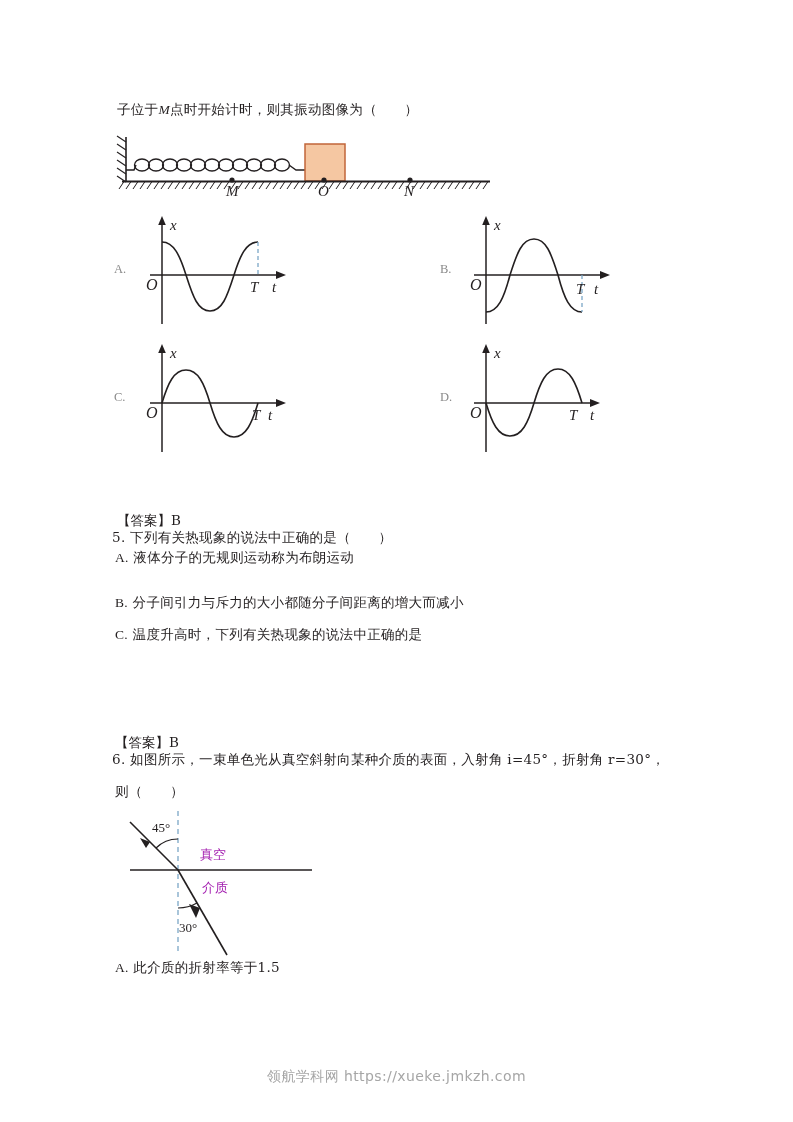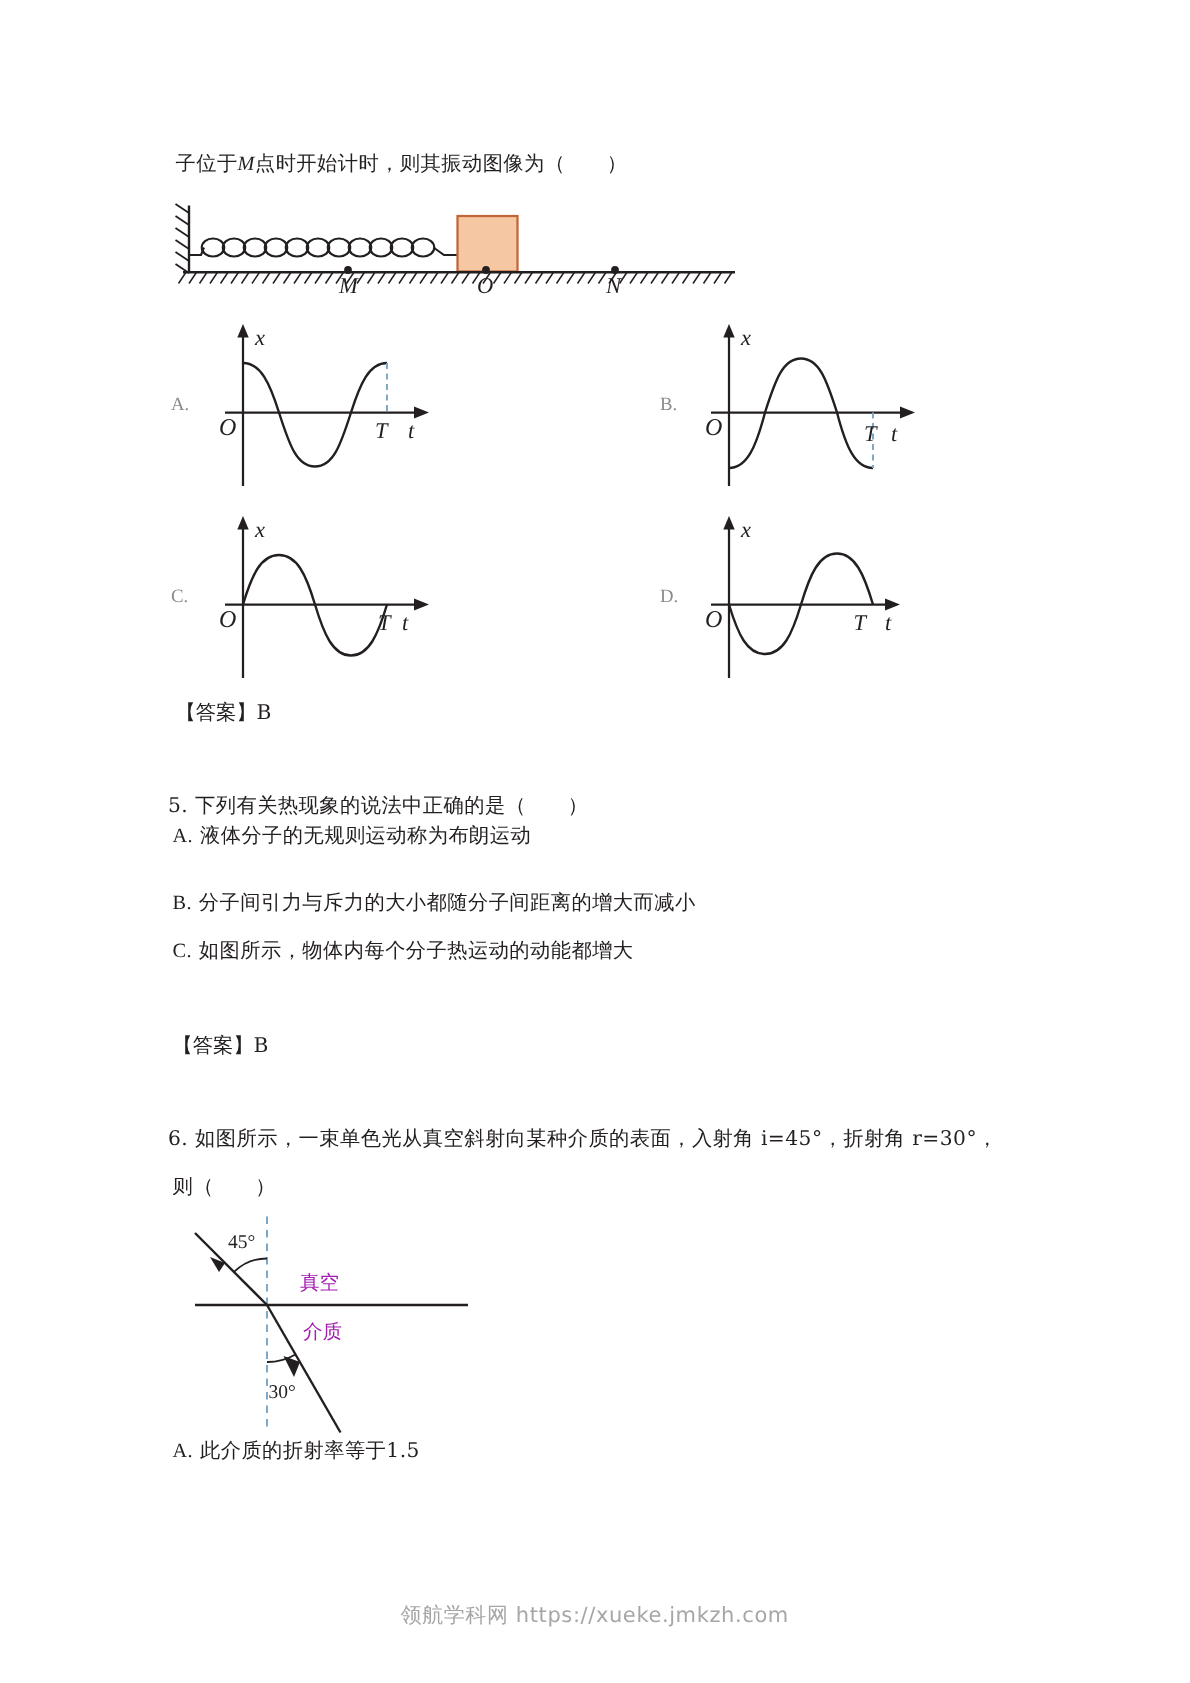--- a/index.html
+++ b/index.html
@@ -29,20 +29,21 @@
   .opt-letter-inline { font-family: "Liberation Serif", serif; }
   .ital { font-style: italic; font-family: "Liberation Serif", serif; }
 
   
   .answer {
     position: absolute;
     font-size: 13.5px;
     color: #231f20;
     font-family: "DejaVu Serif", "Liberation Serif", serif;
     white-space: nowrap;
+    margin-top: 46px;
   }
 
   
   #fig-spring { position: absolute; left: 112px; top: 134px; width: 380px; height: 70px; }
 
   
   .graph-box { position: absolute; }
   .opt-label {
     position: absolute;
     font-size: 12.5px;
@@ -250,21 +251,21 @@
   <div class="para cn" style="left:115px; top:547px;">
     <span class="opt-letter-inline">A.</span>
     <span>液体分子的无规则运动称为布朗运动</span>
   </div>
   <div class="para cn" style="left:115px; top:592px;">
     <span class="opt-letter-inline">B.</span>
     <span>分子间引力与斥力的大小都随分子间距离的增大而减小</span>
   </div>
   <div class="para cn" style="left:115px; top:624px;">
     <span class="opt-letter-inline">C.</span>
-    <span>如图所示，物体内每个分子热运动的动能都增大</span>
+    <span>温度升高时，下列有关热现象的说法中正确的是</span>
   </div>
 
   <div class="answer" style="left:115px; top:688px;">【答案】B</div>
 
   <div class="para cn" style="left:112px; top:749px;">
     <span>6.</span>
     <span>如图所示，一束单色光从真空斜射向某种介质的表面，入射角 i=45°，折射角 r=30°，</span>
   </div>
   <div class="para cn" style="left:115px; top:781px;">则（　　）</div>
 

